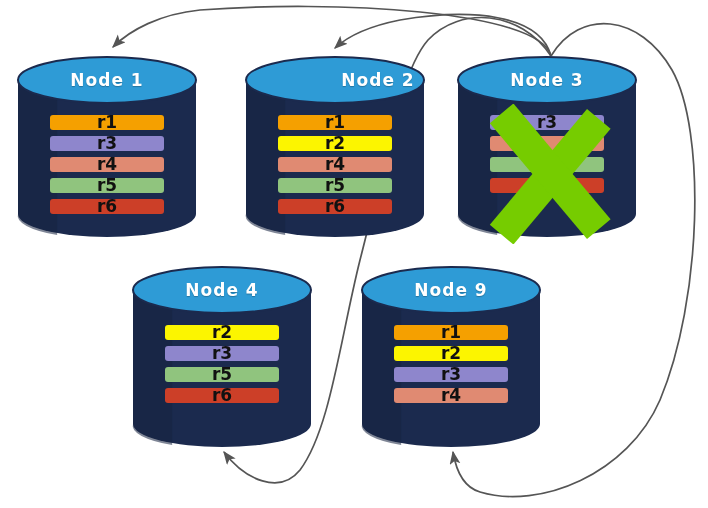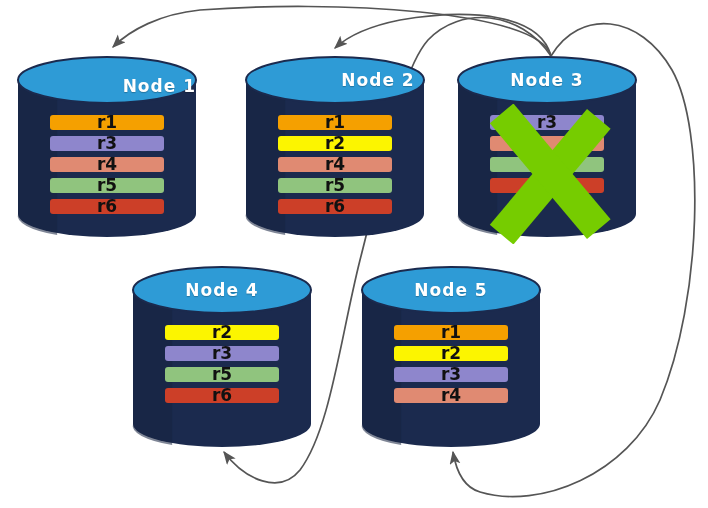--- a/index.html
+++ b/index.html
@@ -100,21 +100,21 @@
       </g>
   </svg>
 
   <div id="node-layer">
       <div class="node" style="left: 18px; top: 57px; width: 178px; height: 180px;">
         <svg class="node-svg" width="178" height="180" viewBox="0 0 178 180">
           <path d="M 0,23 L 0,157 A 89,23 0 0 0 178,157 L 178,23 Z" fill="#1B2A4E"></path>
           <path d="M 0,23 L 0,157 A 89,23 0 0 0 39.160000000000004,178 L 39.160000000000004,27 Z" fill="#16233F" opacity="0.55"></path>
           <ellipse cx="89" cy="23" rx="89" ry="23" fill="#2E9BD6" stroke="#1B2A4E" stroke-width="2"></ellipse>
         </svg>
-        <div class="node-title" style="top: 19px; text-align: right;">Node  1</div>
+        <div class="node-title" style="top: 13px;">Node  1</div>
         <div class="rows" style="top: 58px;">
           <div class="row-bar" style="background: rgb(245, 160, 0); width: 114px;">r1</div>
           <div class="row-bar" style="background: rgb(142, 134, 204); width: 114px;">r3</div>
           <div class="row-bar" style="background: rgb(224, 138, 114); width: 114px;">r4</div>
           <div class="row-bar" style="background: rgb(144, 196, 126); width: 114px;">r5</div>
           <div class="row-bar" style="background: rgb(204, 63, 40); width: 114px;">r6</div>
         </div>
       </div>
       <div class="node" style="left: 246px; top: 57px; width: 178px; height: 180px;">
         <svg class="node-svg" width="178" height="180" viewBox="0 0 178 180">
@@ -164,21 +164,21 @@
           <div class="row-bar" style="background: rgb(144, 196, 126); width: 114px;">r5</div>
           <div class="row-bar" style="background: rgb(204, 63, 40); width: 114px;">r6</div>
         </div>
       </div>
       <div class="node" style="left: 362px; top: 267px; width: 178px; height: 180px;">
         <svg class="node-svg" width="178" height="180" viewBox="0 0 178 180">
           <path d="M 0,23 L 0,157 A 89,23 0 0 0 178,157 L 178,23 Z" fill="#1B2A4E"></path>
           <path d="M 0,23 L 0,157 A 89,23 0 0 0 39.160000000000004,178 L 39.160000000000004,27 Z" fill="#16233F" opacity="0.55"></path>
           <ellipse cx="89" cy="23" rx="89" ry="23" fill="#2E9BD6" stroke="#1B2A4E" stroke-width="2"></ellipse>
         </svg>
-        <div class="node-title" style="top: 13px;">Node  5</div>
+        <div class="node-title" style="top: 13px;">Node  9</div>
         <div class="rows" style="top: 58px;">
           <div class="row-bar" style="background: rgb(245, 160, 0); width: 114px;">r1</div>
           <div class="row-bar" style="background: rgb(252, 245, 0); width: 114px;">r2</div>
           <div class="row-bar" style="background: rgb(142, 134, 204); width: 114px;">r3</div>
           <div class="row-bar" style="background: rgb(224, 138, 114); width: 114px;">r4</div>
         </div>
       </div>
     </div>
 
 </div>

